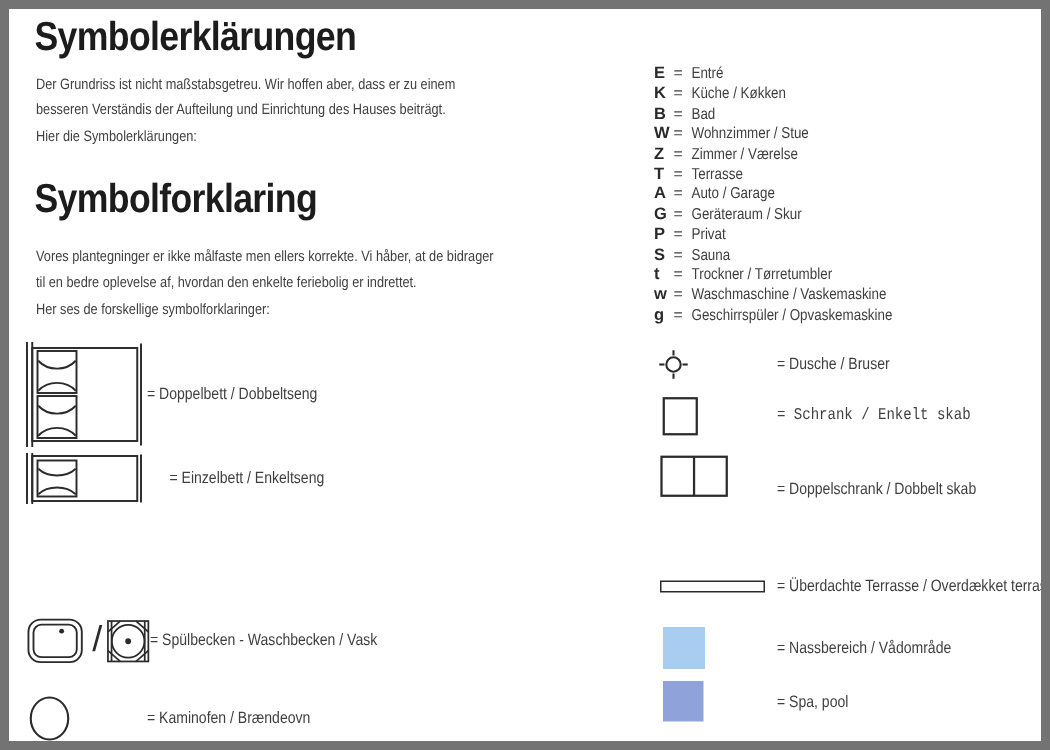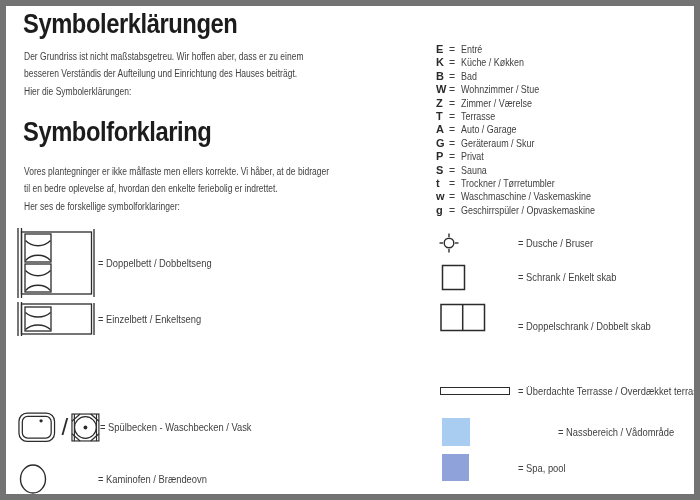--- a/index.html
+++ b/index.html
@@ -144,21 +144,21 @@
           <path d="M 9.5,33.5 C 16,26.5 28,26.5 34.5,33.5"></path>
           <rect x="9" y="37" width="26" height="28"></rect>
           <path d="M 9.5,43.5 C 16,50.5 28,50.5 34.5,43.5"></path>
           <path d="M 9.5,63.5 C 16,56.5 28,56.5 34.5,63.5"></path>
         </g>
       </svg>
     </div>
     <span class="sym-label cond">= Doppelbett / Dobbeltseng</span>
   </div>
 
-  <div class="legend-row left-row" style="top:294px; height:38px;">
+  <div class="legend-row left-row" style="top:294px; height:38px;gap:15px;">
     <div class="icon-box">
       <svg width="80" height="36" viewBox="0 0 80 36">
         <g class="stroke" stroke-width="1.3">
           <line x1="2" y1="1" x2="2" y2="35"></line>
           <line x1="5.5" y1="1" x2="5.5" y2="35"></line>
           <rect x="5.5" y="3" width="70" height="30"></rect>
           <line x1="78" y1="2" x2="78" y2="34"></line>
           <rect x="9" y="6" width="26" height="24"></rect>
           <path d="M 9.5,11.5 C 16,17.5 28,17.5 34.5,11.5"></path>
           <path d="M 9.5,28.5 C 16,22.5 28,22.5 34.5,28.5"></path>
@@ -213,21 +213,21 @@
           <line x1="11" y1="1.5" x2="11" y2="5"></line>
           <line x1="11" y1="17" x2="11" y2="20.5"></line>
           <line x1="1.5" y1="11" x2="5" y2="11"></line>
           <line x1="17" y1="11" x2="20.5" y2="11"></line>
         </g>
       </svg>
     </div>
     <span class="sym-label cond">= Dusche / Bruser</span>
   </div>
 
-  <div class="legend-row right-row" style="top:257px; height:28px;">
+  <div class="legend-row right-row" style="top:257px; height:28px;font-family:Liberation Mono, monospace;">
     <div class="icon-box" style="padding-left:5px; box-sizing:border-box;">
       <svg width="25" height="27" viewBox="0 0 25 27">
         <rect class="stroke" stroke-width="1.5" x="1.5" y="1.5" width="22" height="24"></rect>
       </svg>
     </div>
     <span class="sym-label cond">= Schrank / Enkelt skab</span>
   </div>
 
   <div class="legend-row right-row" style="top:296px; height:30px;align-items:flex-end;">
     <div class="icon-box" style="padding-left:4px; box-sizing:border-box;">
@@ -242,21 +242,21 @@
   </div>
 
 
   <div class="legend-row right-row" style="top:378px; height:13px;">
     <div class="icon-box">
       <div class="covered-rect"></div>
     </div>
     <span class="sym-label cond">= Überdachte Terrasse / Overdækket terrasse</span>
   </div>
 
-  <div class="legend-row right-row" style="top:411px; height:29px;gap:40px;">
+  <div class="legend-row right-row" style="top:411px; height:29px;">
     <div class="icon-box">
       <div class="color-square" style="background: rgb(169, 205, 241);"></div>
     </div>
     <span class="sym-label cond">= Nassbereich / Vådområde</span>
   </div>
 
   <div class="legend-row right-row" style="top:447px; height:29px;">
     <div class="icon-box">
       <div class="color-square" style="width: 27px; height: 27px; background: rgb(143, 163, 218);"></div>
     </div>

